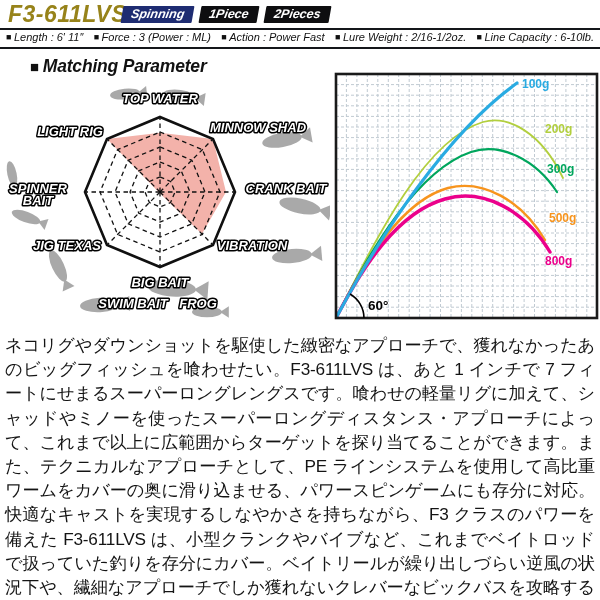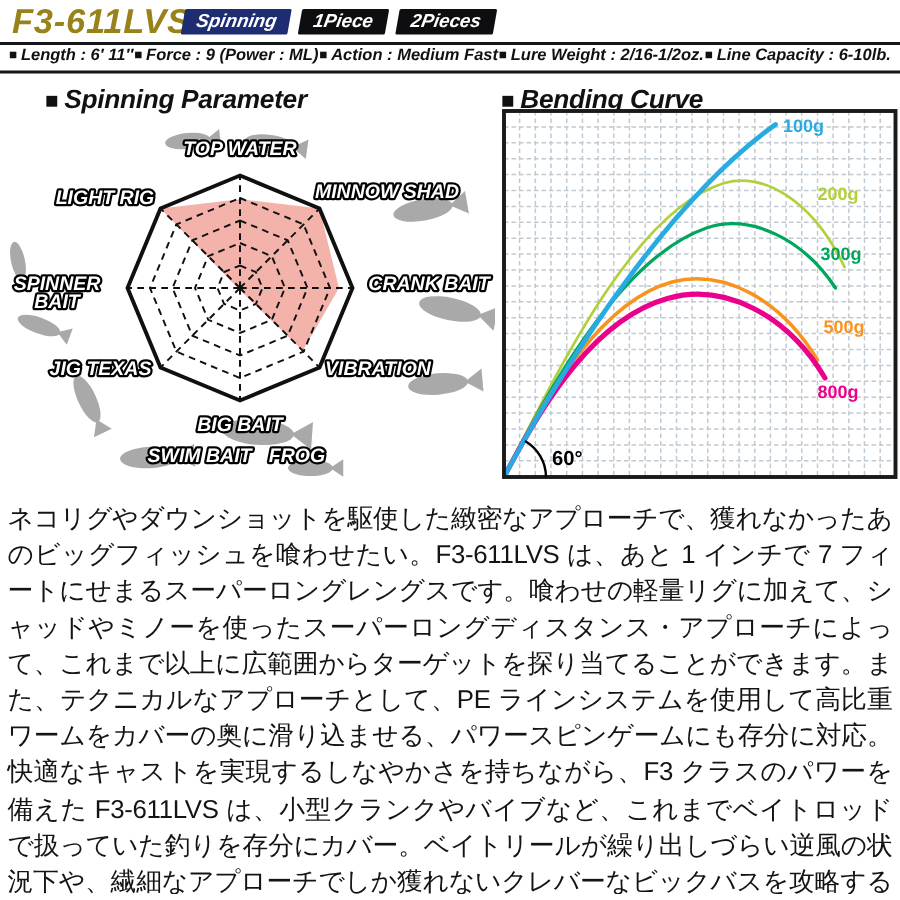--- a/index.html
+++ b/index.html
@@ -9,21 +9,21 @@
   .title{position:absolute;left:8px;top:1px;font-size:23px;font-weight:800;font-style:italic;
          color:#97831a;letter-spacing:.5px;}
   .badges{position:absolute;left:122px;top:6px;display:flex;gap:7px;}
   .badge{display:inline-block;color:#fff;font-weight:bold;font-style:italic;font-size:12.5px;
          padding:1px 9px 2px;transform:skewX(-10deg);border-radius:1px;}
   .rule{position:absolute;left:0;width:600px;background:#14161a;}
   .rule-thin{top:28px;height:1.5px;}
   .rule-thick{top:46.5px;height:2.5px;}
   
   .specs{position:absolute;top:31px;left:0;width:600px;box-sizing:border-box;padding:0 6px;
-         display:flex;justify-content:space-between;font-size:11px;font-weight:bold;
+         display:flex;justify-content:space-between;font-size:11px;font-weight:normal;
          font-style:italic;white-space:nowrap;}
   .spec::before{content:"■ ";font-style:normal;font-size:9px;vertical-align:1px;}
   
   .sec-head{position:absolute;top:56px;margin:0;font-size:17.5px;font-weight:800;
             font-style:italic;letter-spacing:-.2px;}
   .sec-head::before{content:"■ ";font-style:normal;font-size:15px;}
   .sec-left{left:30px;}
   .sec-right{left:334px;}
   .radar-svg{position:absolute;left:0;top:86px;}
   .bend-svg{position:absolute;left:333px;top:70px;}
@@ -40,30 +40,29 @@
   <div class="badges">
     <span class="badge" style="background: rgb(30, 44, 114);">Spinning</span>
     <span class="badge" style="background: rgb(14, 14, 16);">1Piece</span>
     <span class="badge" style="background: rgb(14, 14, 16);">2Pieces</span>
   </div>
 
   <div class="rule rule-thin"></div>
 
   <div class="specs">
     <span class="spec">Length : 6′ 11″</span>
-    <span class="spec">Force : 9 (Power : ML)</span>
-    <span class="spec">Action : Medium Fast</span>
+    <span class="spec">Force : 3 (Power : ML)</span>
+    <span class="spec">Action : Power Fast</span>
     <span class="spec">Lure Weight : 2/16-1/2oz.</span>
     <span class="spec">Line Capacity : 6-10lb.</span>
   </div>
 
   <div class="rule rule-thick"></div>
 
-  <h2 class="sec-head sec-left">Spinning Parameter</h2>
-  <h2 class="sec-head sec-right">Bending Curve</h2>
+  <h2 class="sec-head sec-left">Matching Parameter</h2>
 
   <svg id="radar-svg" class="radar-svg" width="330" height="247" viewBox="0 0 330 247">
       <g fill="#a5a5a5" opacity="0.95">
         <g transform="translate(125,8) rotate(-6)">
           <ellipse cx="0" cy="0" rx="15" ry="5.357142857142858"></ellipse>
           <path d="M13,0 l8.823529411764707,-5.769230769230769 l0,11.538461538461538 z"></path>
         </g>
         <g transform="translate(180,10) rotate(8)">
           <ellipse cx="0" cy="0" rx="17" ry="6.071428571428572"></ellipse>
           <path d="M15,0 l10,-6.538461538461538 l0,13.076923076923077 z"></path>

